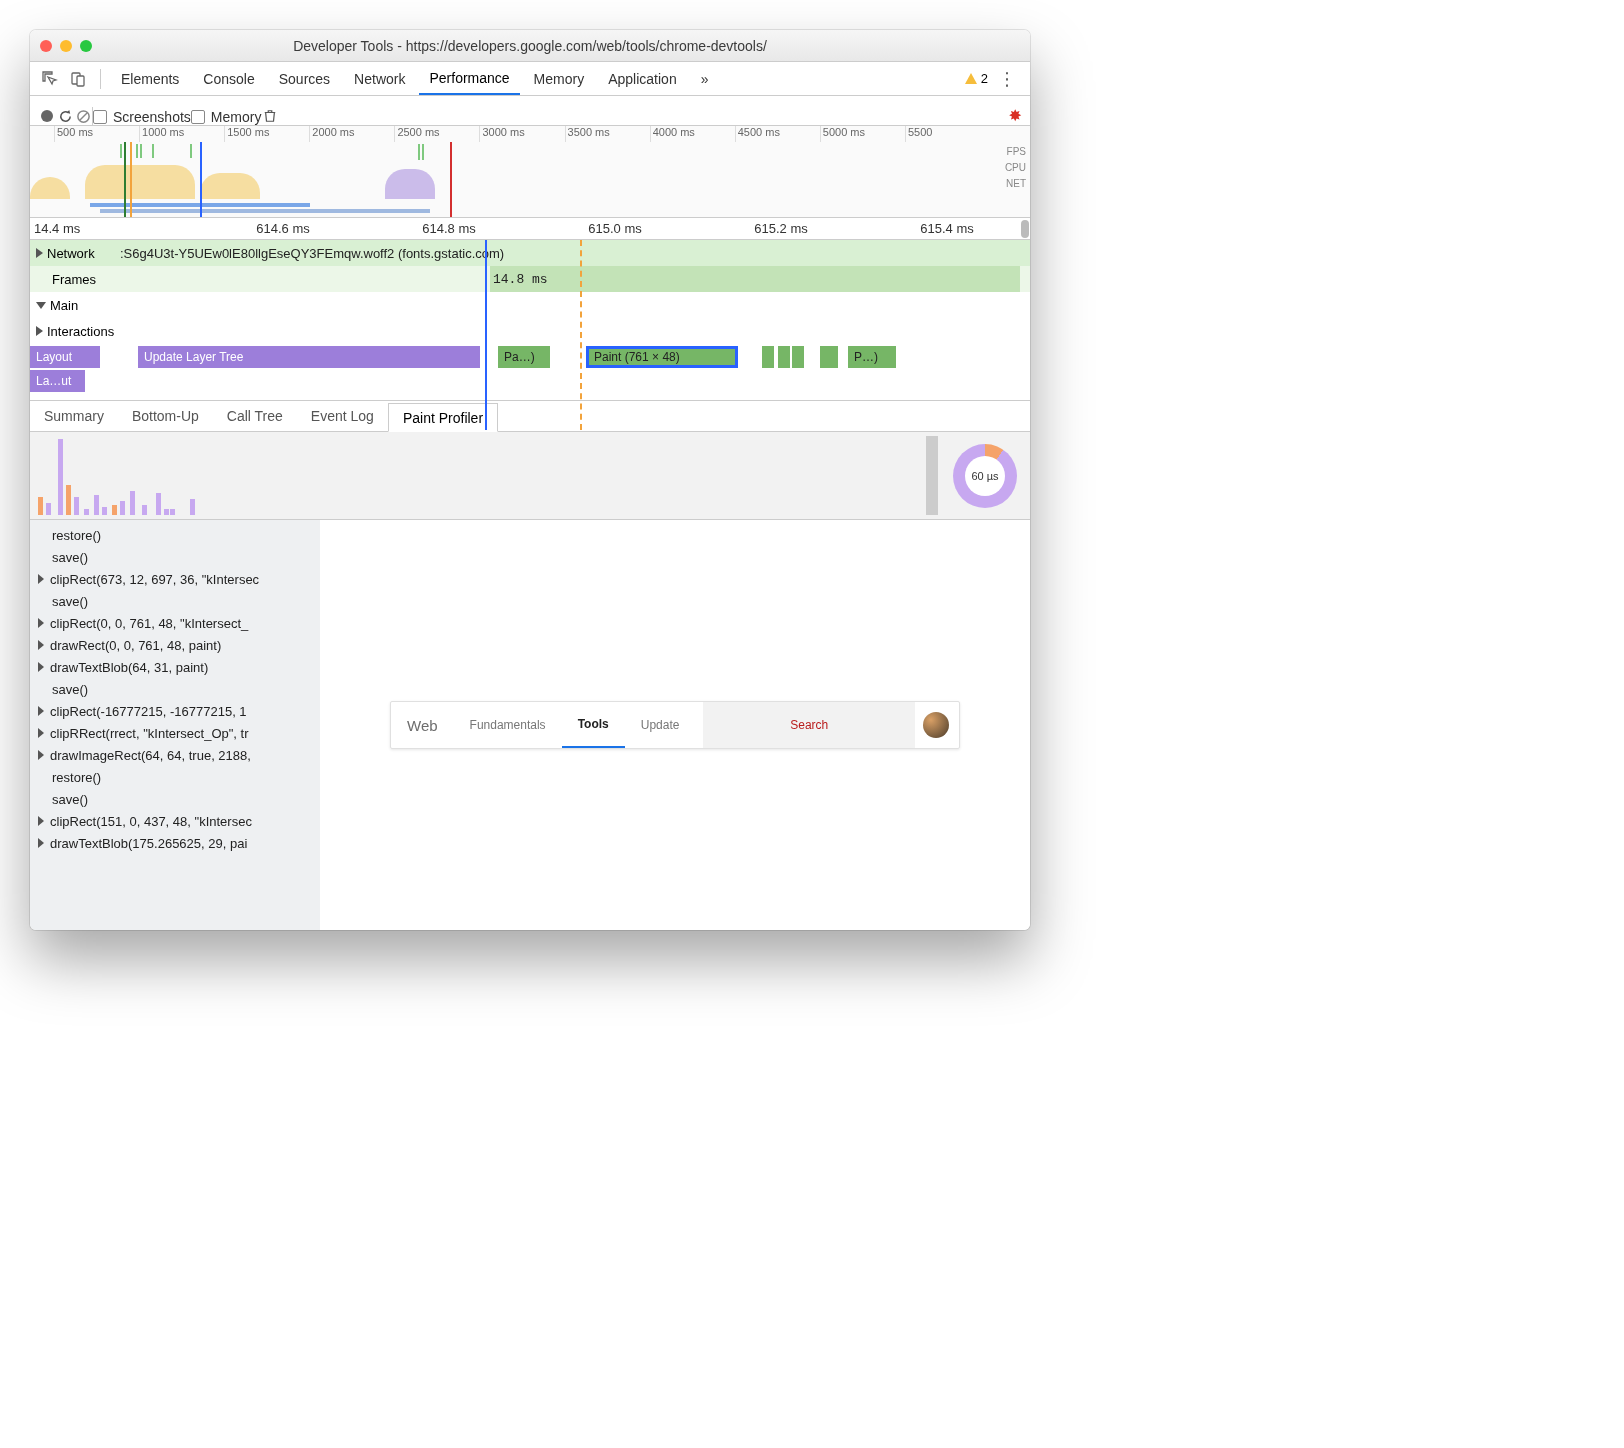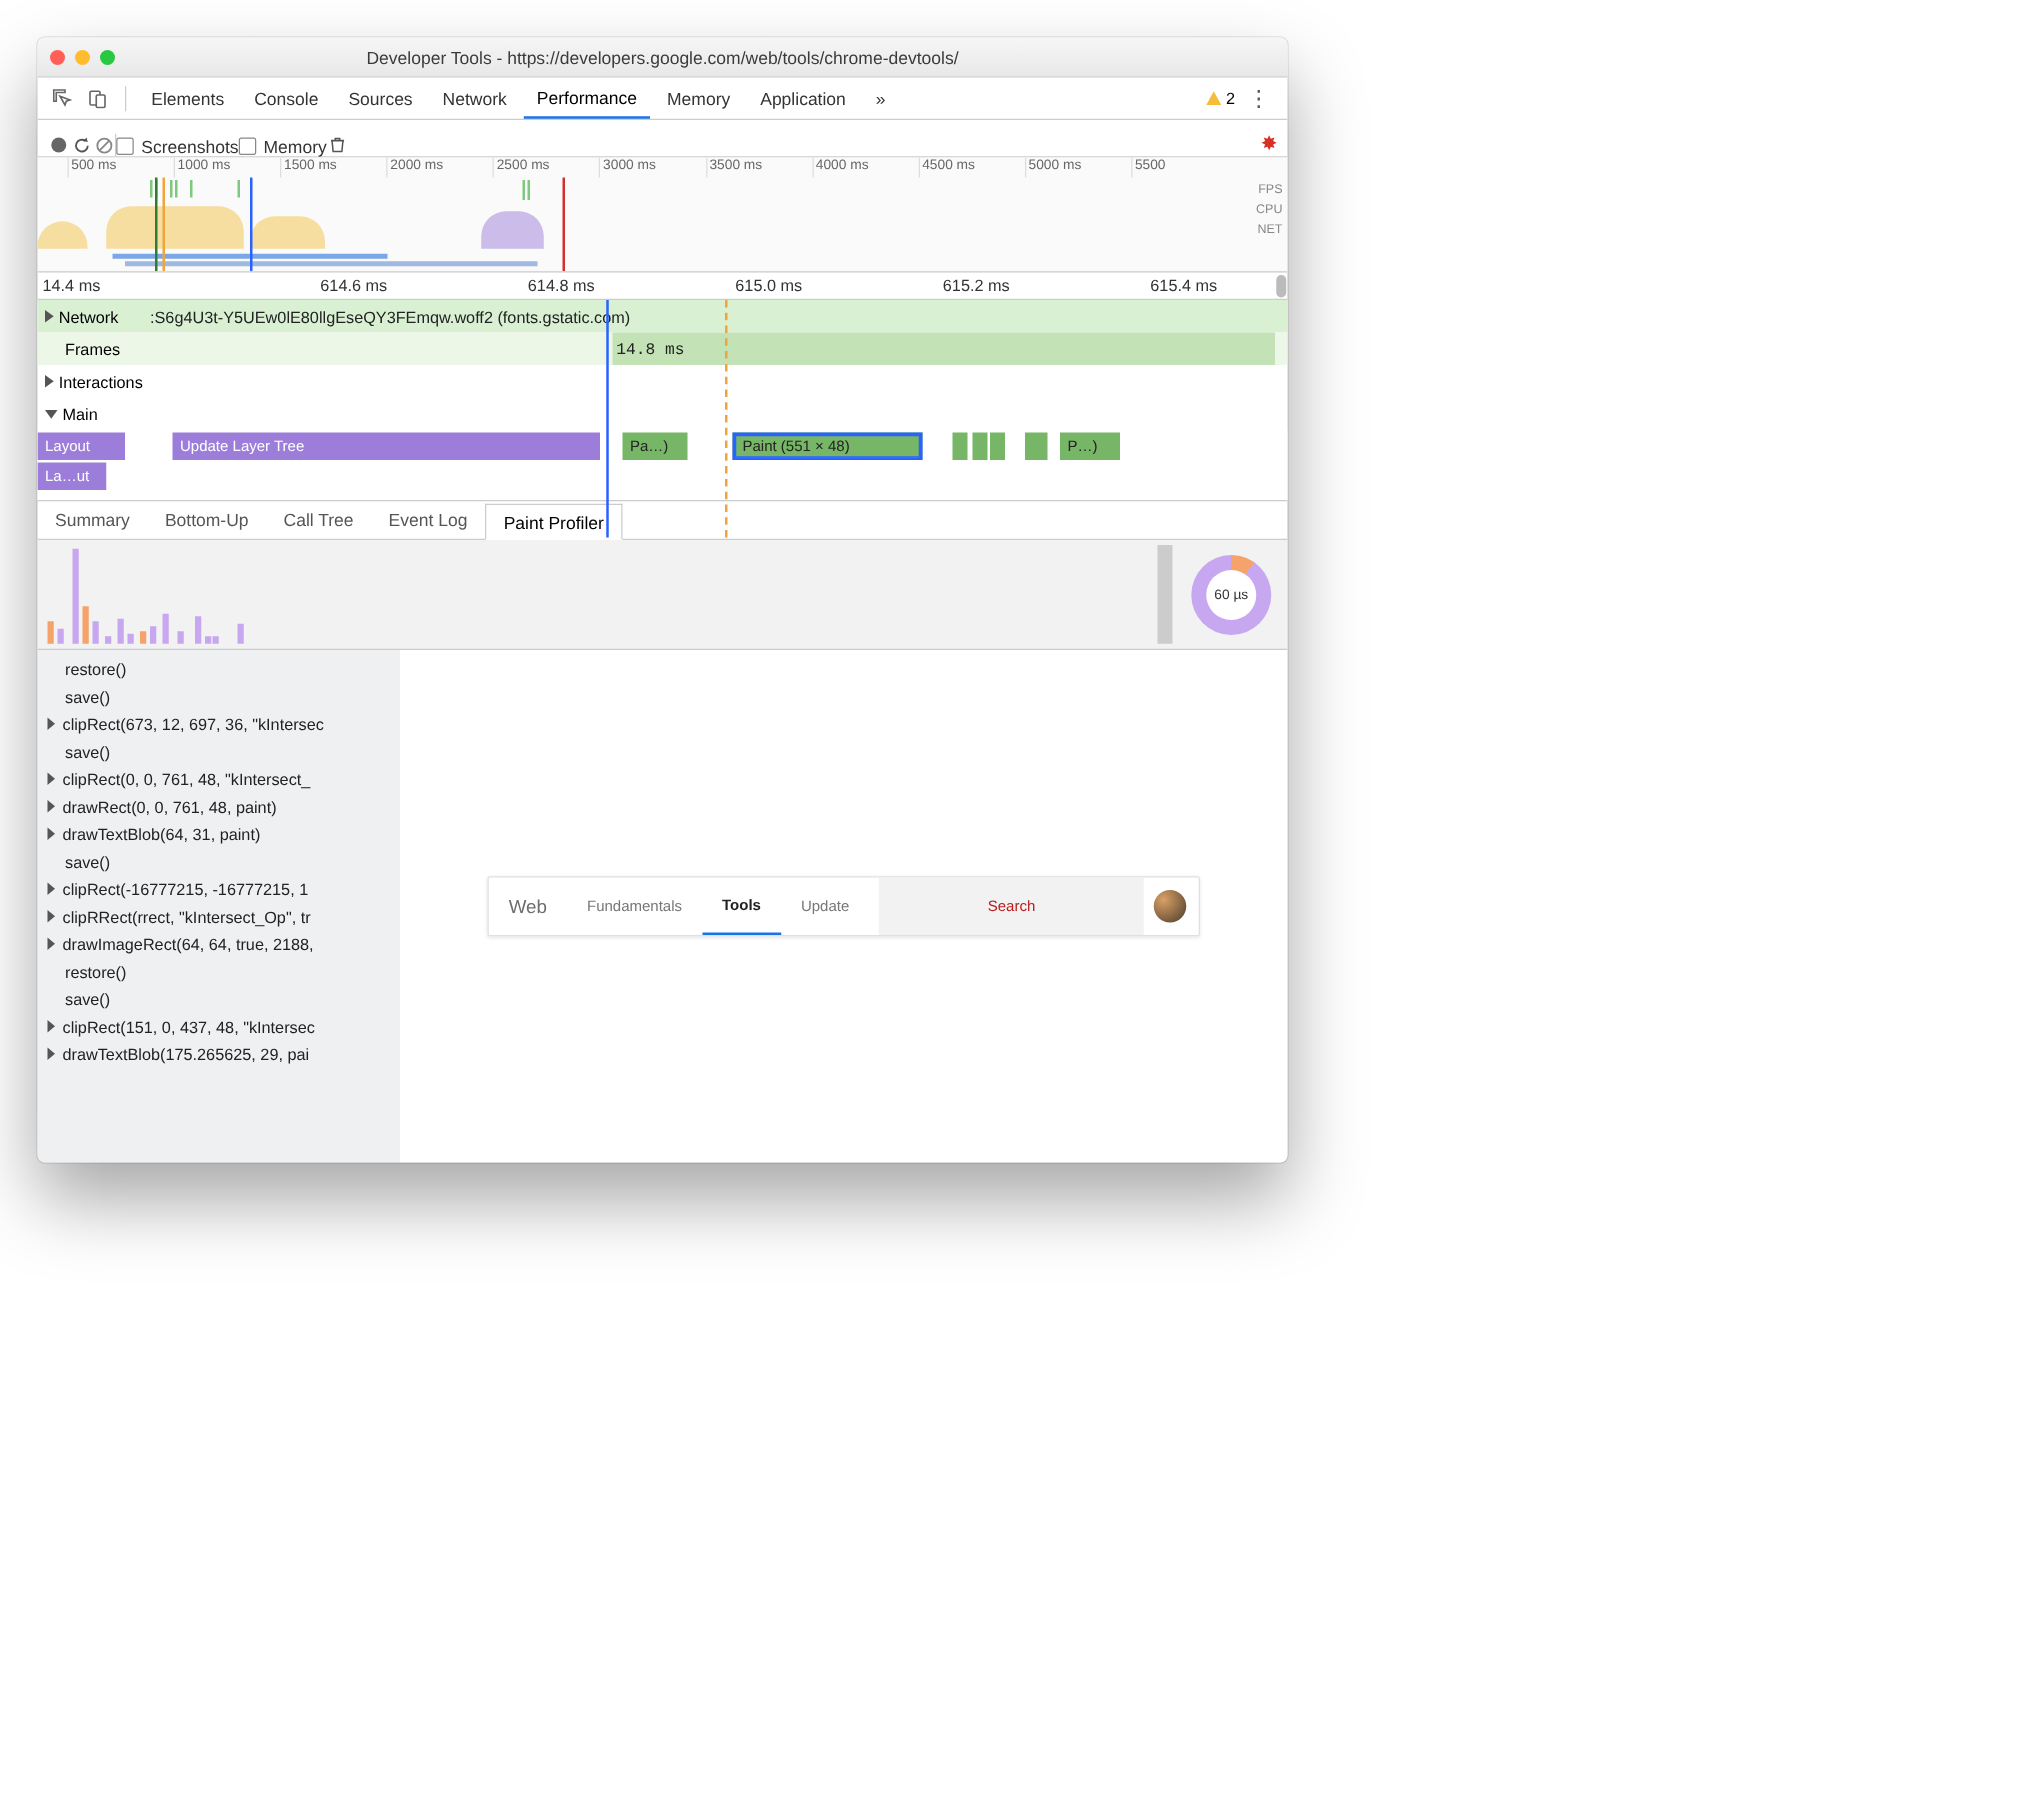--- a/index.html
+++ b/index.html
@@ -262,37 +262,37 @@
     </div>
     <div class="trackrow lightgreenbg" style="position:relative;">
       <div class="trackhead" style="left:22px;">
             <span>Frames</span>
           </div>
       <div style="position:absolute;left:460px;right:10px;top:0;bottom:0;background:#c3e3b7;"></div>
       <span style="position:absolute;left:463px;font-size:13px;color:#222;font-family:Liberation Mono, monospace;">14.8 ms</span>
     </div>
     <div class="trackrow">
       <div class="trackhead">
+            <div class="tri down"></div>
+            <span>Main</span>
+          </div>
+    </div>
+    <div class="trackrow">
+      <div class="trackhead">
             <div class="tri"></div>
             <span>Interactions</span>
-          </div>
-    </div>
-    <div class="trackrow">
-      <div class="trackhead">
-            <div class="tri down"></div>
-            <span>Main</span>
           </div>
     </div>
 
     <div class="flamezone">
       <div class="fblock purple" style="left:0;width:70px;">Layout</div>
       <div class="fblock purple" style="left:0;width:55px;top:26px;">La…ut</div>
       <div class="fblock purple" style="left:108px;width:342px;">Update Layer Tree</div>
       <div class="fblock green" style="left:468px;width:52px;">Pa…)</div>
-      <div class="fblock green selected" style="left:556px;width:152px;">Paint (551 × 48)</div>
+      <div class="fblock green selected" style="left:556px;width:152px;">Paint (761 × 48)</div>
       <div class="fblock green" style="left:732px;width:12px;"></div>
       <div class="fblock green" style="left:748px;width:10px;"></div>
       <div class="fblock green" style="left:762px;width:10px;"></div>
       <div class="fblock green" style="left:790px;width:18px;"></div>
       <div class="fblock green" style="left:818px;width:48px;">P…)</div>
     </div>
   </div>
 
   <div class="tabs3">
     <div class="t">Summary</div>

